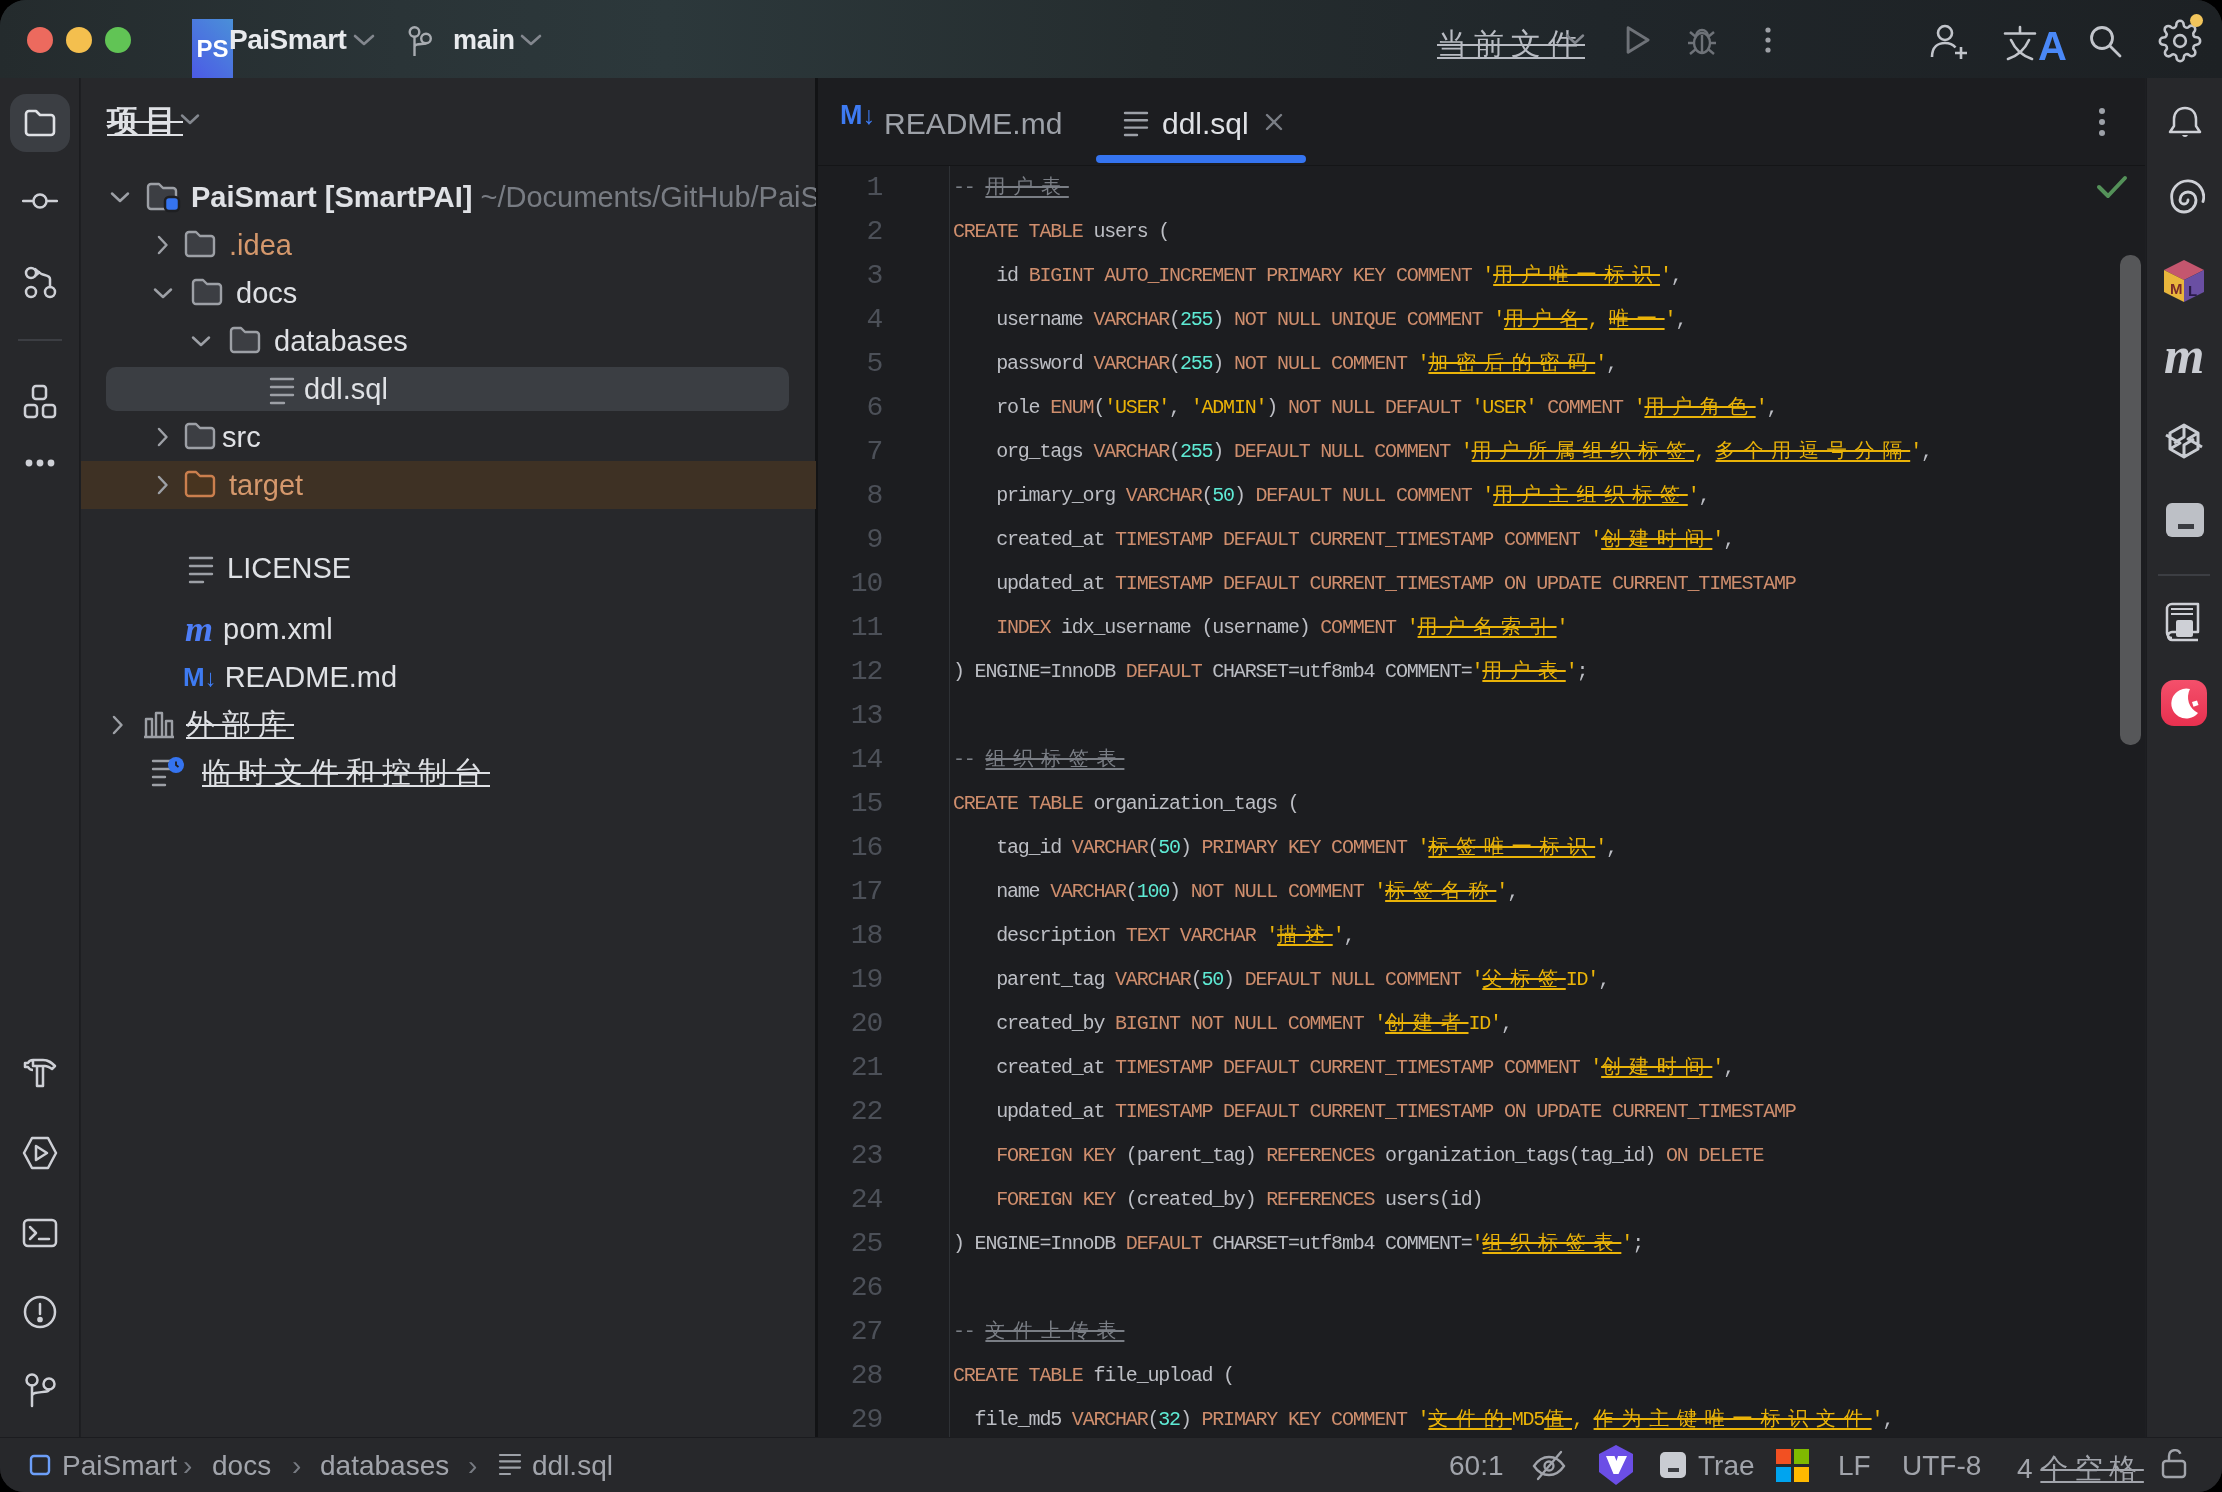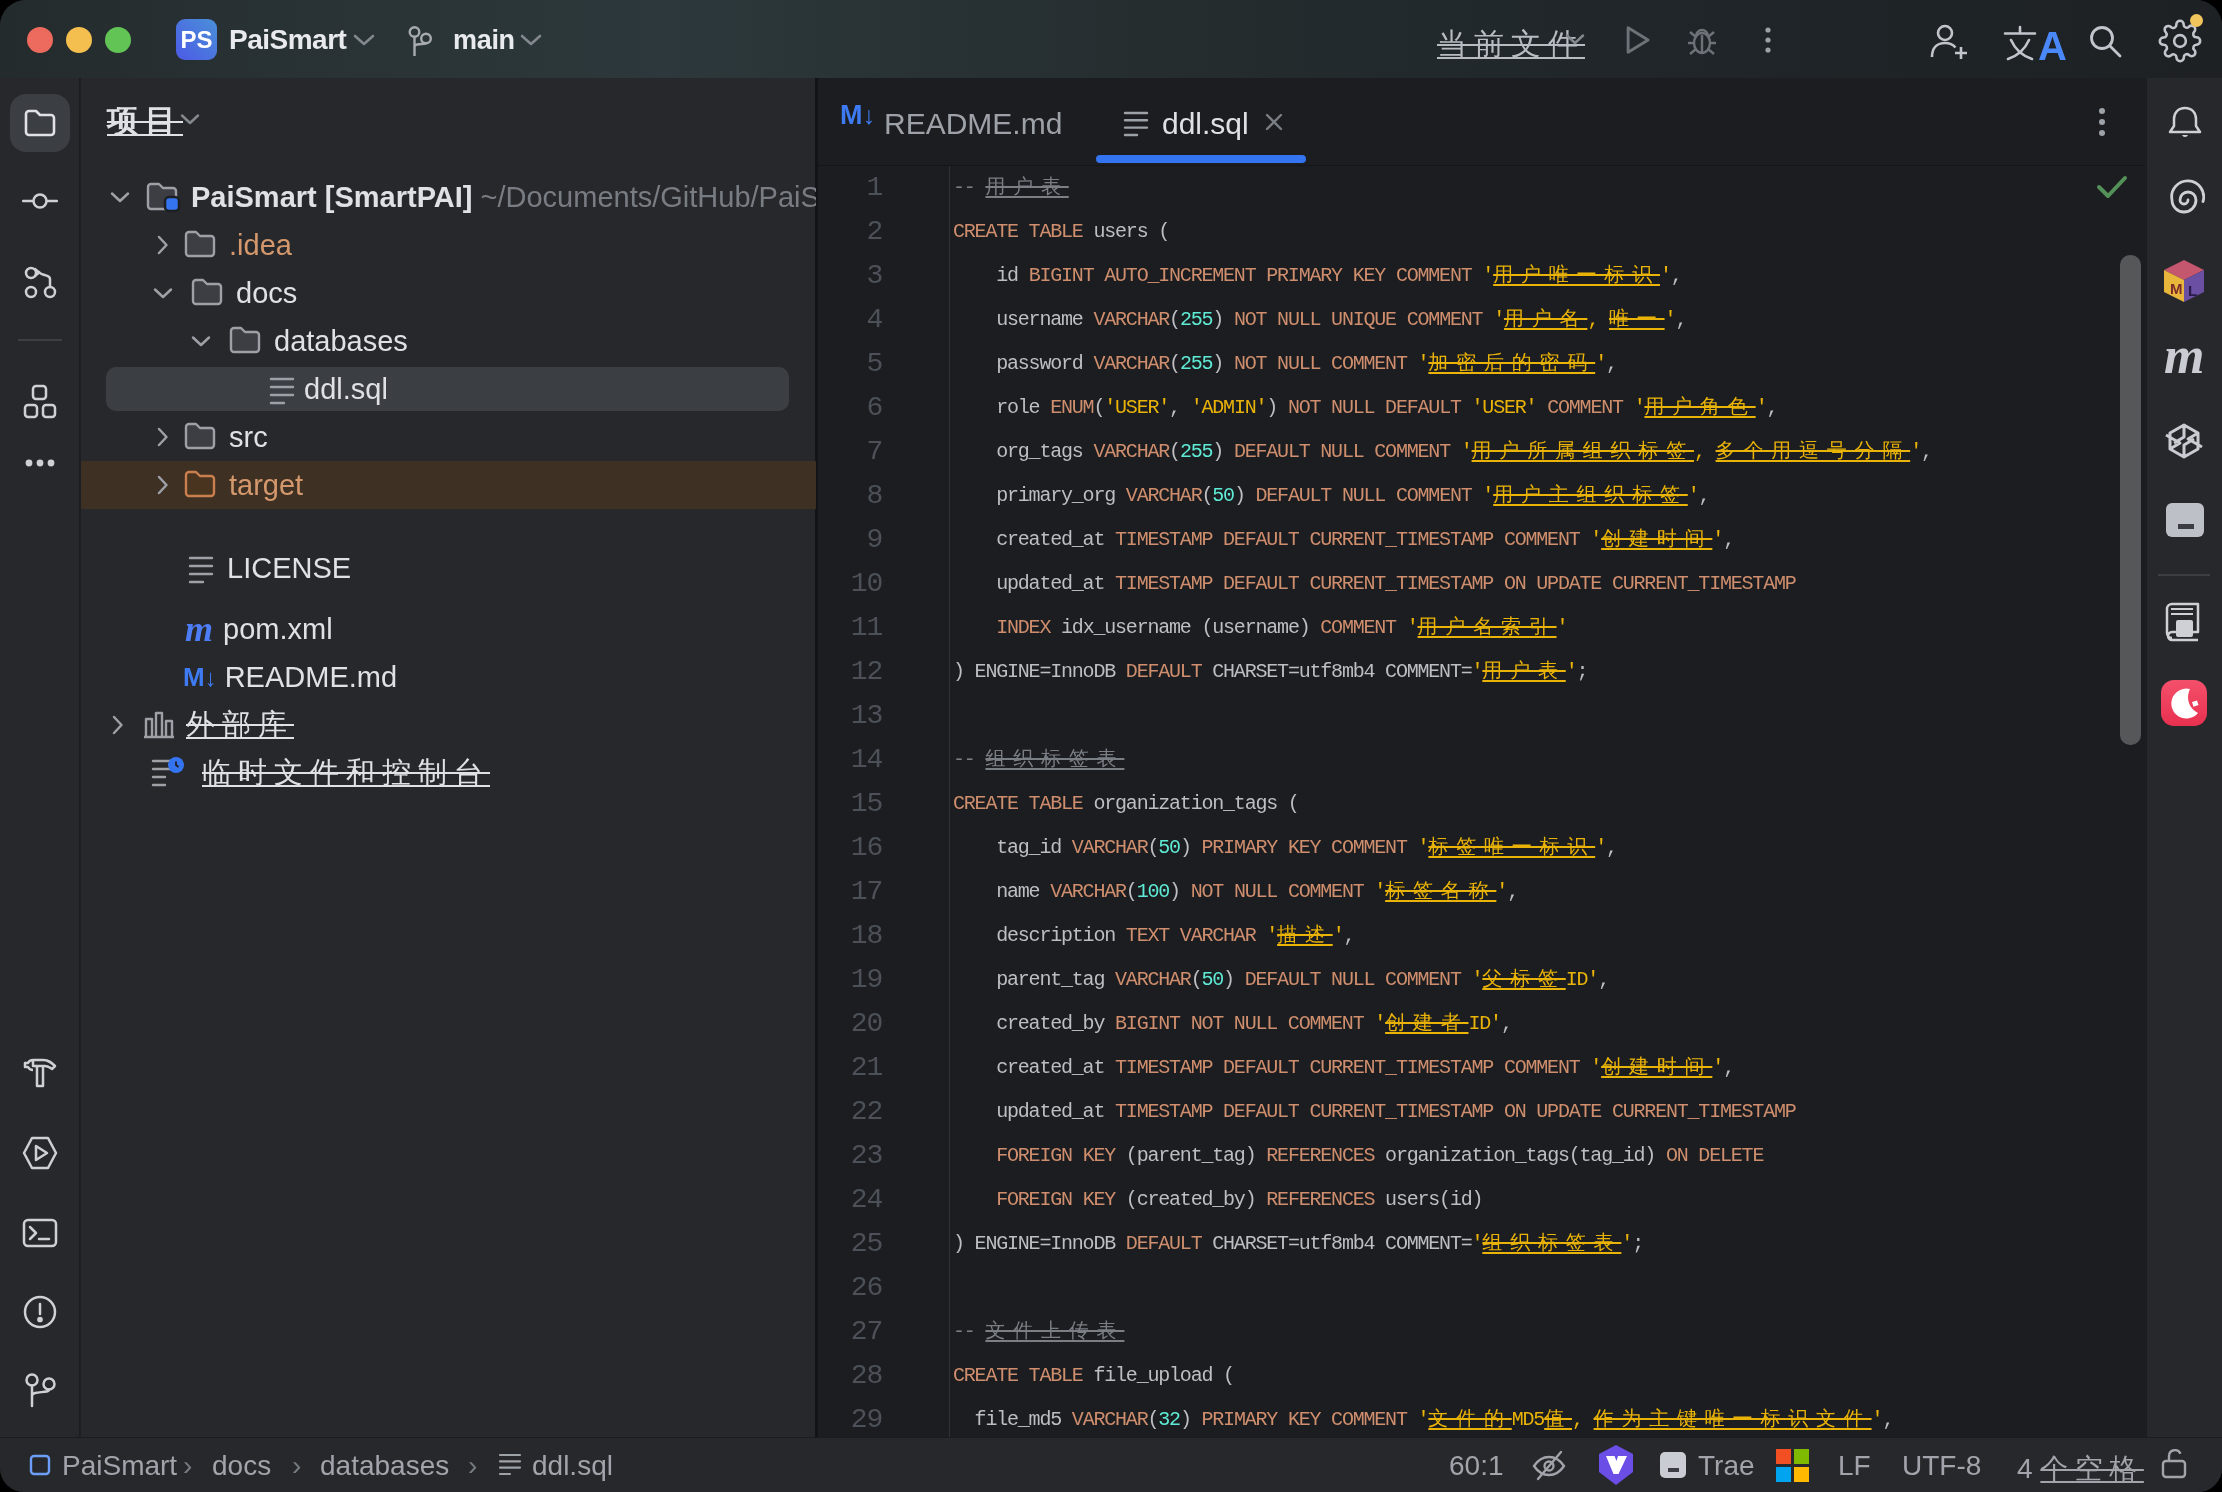--- a/index.html
+++ b/index.html
@@ -39,21 +39,21 @@
   svg{display:block}
 </style>
 </head>
 <body>
 <div class="win">
 
   <div class="abs titlebar"></div>
   <div class="abs tl" style="left:27px;background:#EC6A5E"></div>
   <div class="abs tl" style="left:66px;background:#F4BF4E"></div>
   <div class="abs tl" style="left:105px;background:#61C455"></div>
-  <div class="abs" style="left:176px;top:19px;width:41px;height:41px;border-radius:9px;background:linear-gradient(45deg,#4C5AE6 0%,#4A90D8 100%);color:#fff;font-size:24px;font-weight:700;display:flex;align-items:center;justify-content:center">PS</div>
+  <div class="abs" style="left:192px;top:19px;width:41px;height:59px;border-radius:0;background:linear-gradient(45deg,#4C5AE6 0%,#4A90D8 100%);color:#fff;font-size:24px;font-weight:700;display:flex;align-items:center;justify-content:center">PS</div>
   <div class="abs" style="left:229px;top:24px;font-size:28px;letter-spacing:-0.5px;font-weight:700;color:#E8EAED">PaiSmart</div>
   <svg class="abs" style="left:351px;top:32px" width="26" height="16" viewBox="0 0 26 16">
       <path d="M4 4 L13 12 L22 4" stroke="#83878E" stroke-width="2.6" fill="none" stroke-linecap="round" stroke-linejoin="round"></path>
     </svg>
   <svg class="abs" style="left:408px;top:25px" width="24" height="34" viewBox="0 0 24 34" fill="none" stroke="#A7ABB0" stroke-width="2.4">
       <circle cx="6.5" cy="7" r="4.8"></circle>
       <circle cx="18" cy="13.5" r="4.8"></circle>
       <path d="M6.5 12 V31 M6.5 22 c0,-5 11.5,-1.5 11.5,-4"></path>
     </svg>
   <div class="abs" style="left:453px;top:25px;font-size:27px;letter-spacing:-0.3px;font-weight:700;color:#E8EAED">main</div>
@@ -206,21 +206,21 @@
       </svg>
     <span style="margin-left:8px">ddl.sql</span>
   </div>
   <div class="trow" style="top:413px">
     <svg style="margin-left:74px" width="15" height="24" viewBox="0 0 15 24">
         <path d="M4 4 L11.5 12 L4 20" stroke="#9DA0A6" stroke-width="2.5" fill="none" stroke-linecap="round" stroke-linejoin="round"></path>
       </svg>
     <svg style="margin-left:14px" width="34" height="32" viewBox="0 0 34 32" fill="none">
         <path d="M2 6 a3 3 0 0 1 3-3 h7 l4 4 h11 a3 3 0 0 1 3 3 v14 a3 3 0 0 1-3 3 H5 a3 3 0 0 1-3-3 Z" stroke="#9DA0A6" stroke-width="2.4" stroke-linejoin="round" fill="#3C3E43"></path>
       </svg>
-    <span style="margin-left:11px">src</span>
+    <span style="margin-left:4px">src</span>
   </div>
   <div class="trow" style="top:461px">
     <svg style="margin-left:74px" width="15" height="24" viewBox="0 0 15 24">
         <path d="M4 4 L11.5 12 L4 20" stroke="#9DA0A6" stroke-width="2.5" fill="none" stroke-linecap="round" stroke-linejoin="round"></path>
       </svg>
     <svg style="margin-left:14px" width="34" height="32" viewBox="0 0 34 32" fill="none">
         <path d="M2 6 a3 3 0 0 1 3-3 h7 l4 4 h11 a3 3 0 0 1 3 3 v14 a3 3 0 0 1-3 3 H5 a3 3 0 0 1-3-3 Z" stroke="#CB7F4E" stroke-width="2.4" stroke-linejoin="round" fill="#48341F"></path>
       </svg>
     <span style="margin-left:11px" class="orange">target</span>
   </div>

